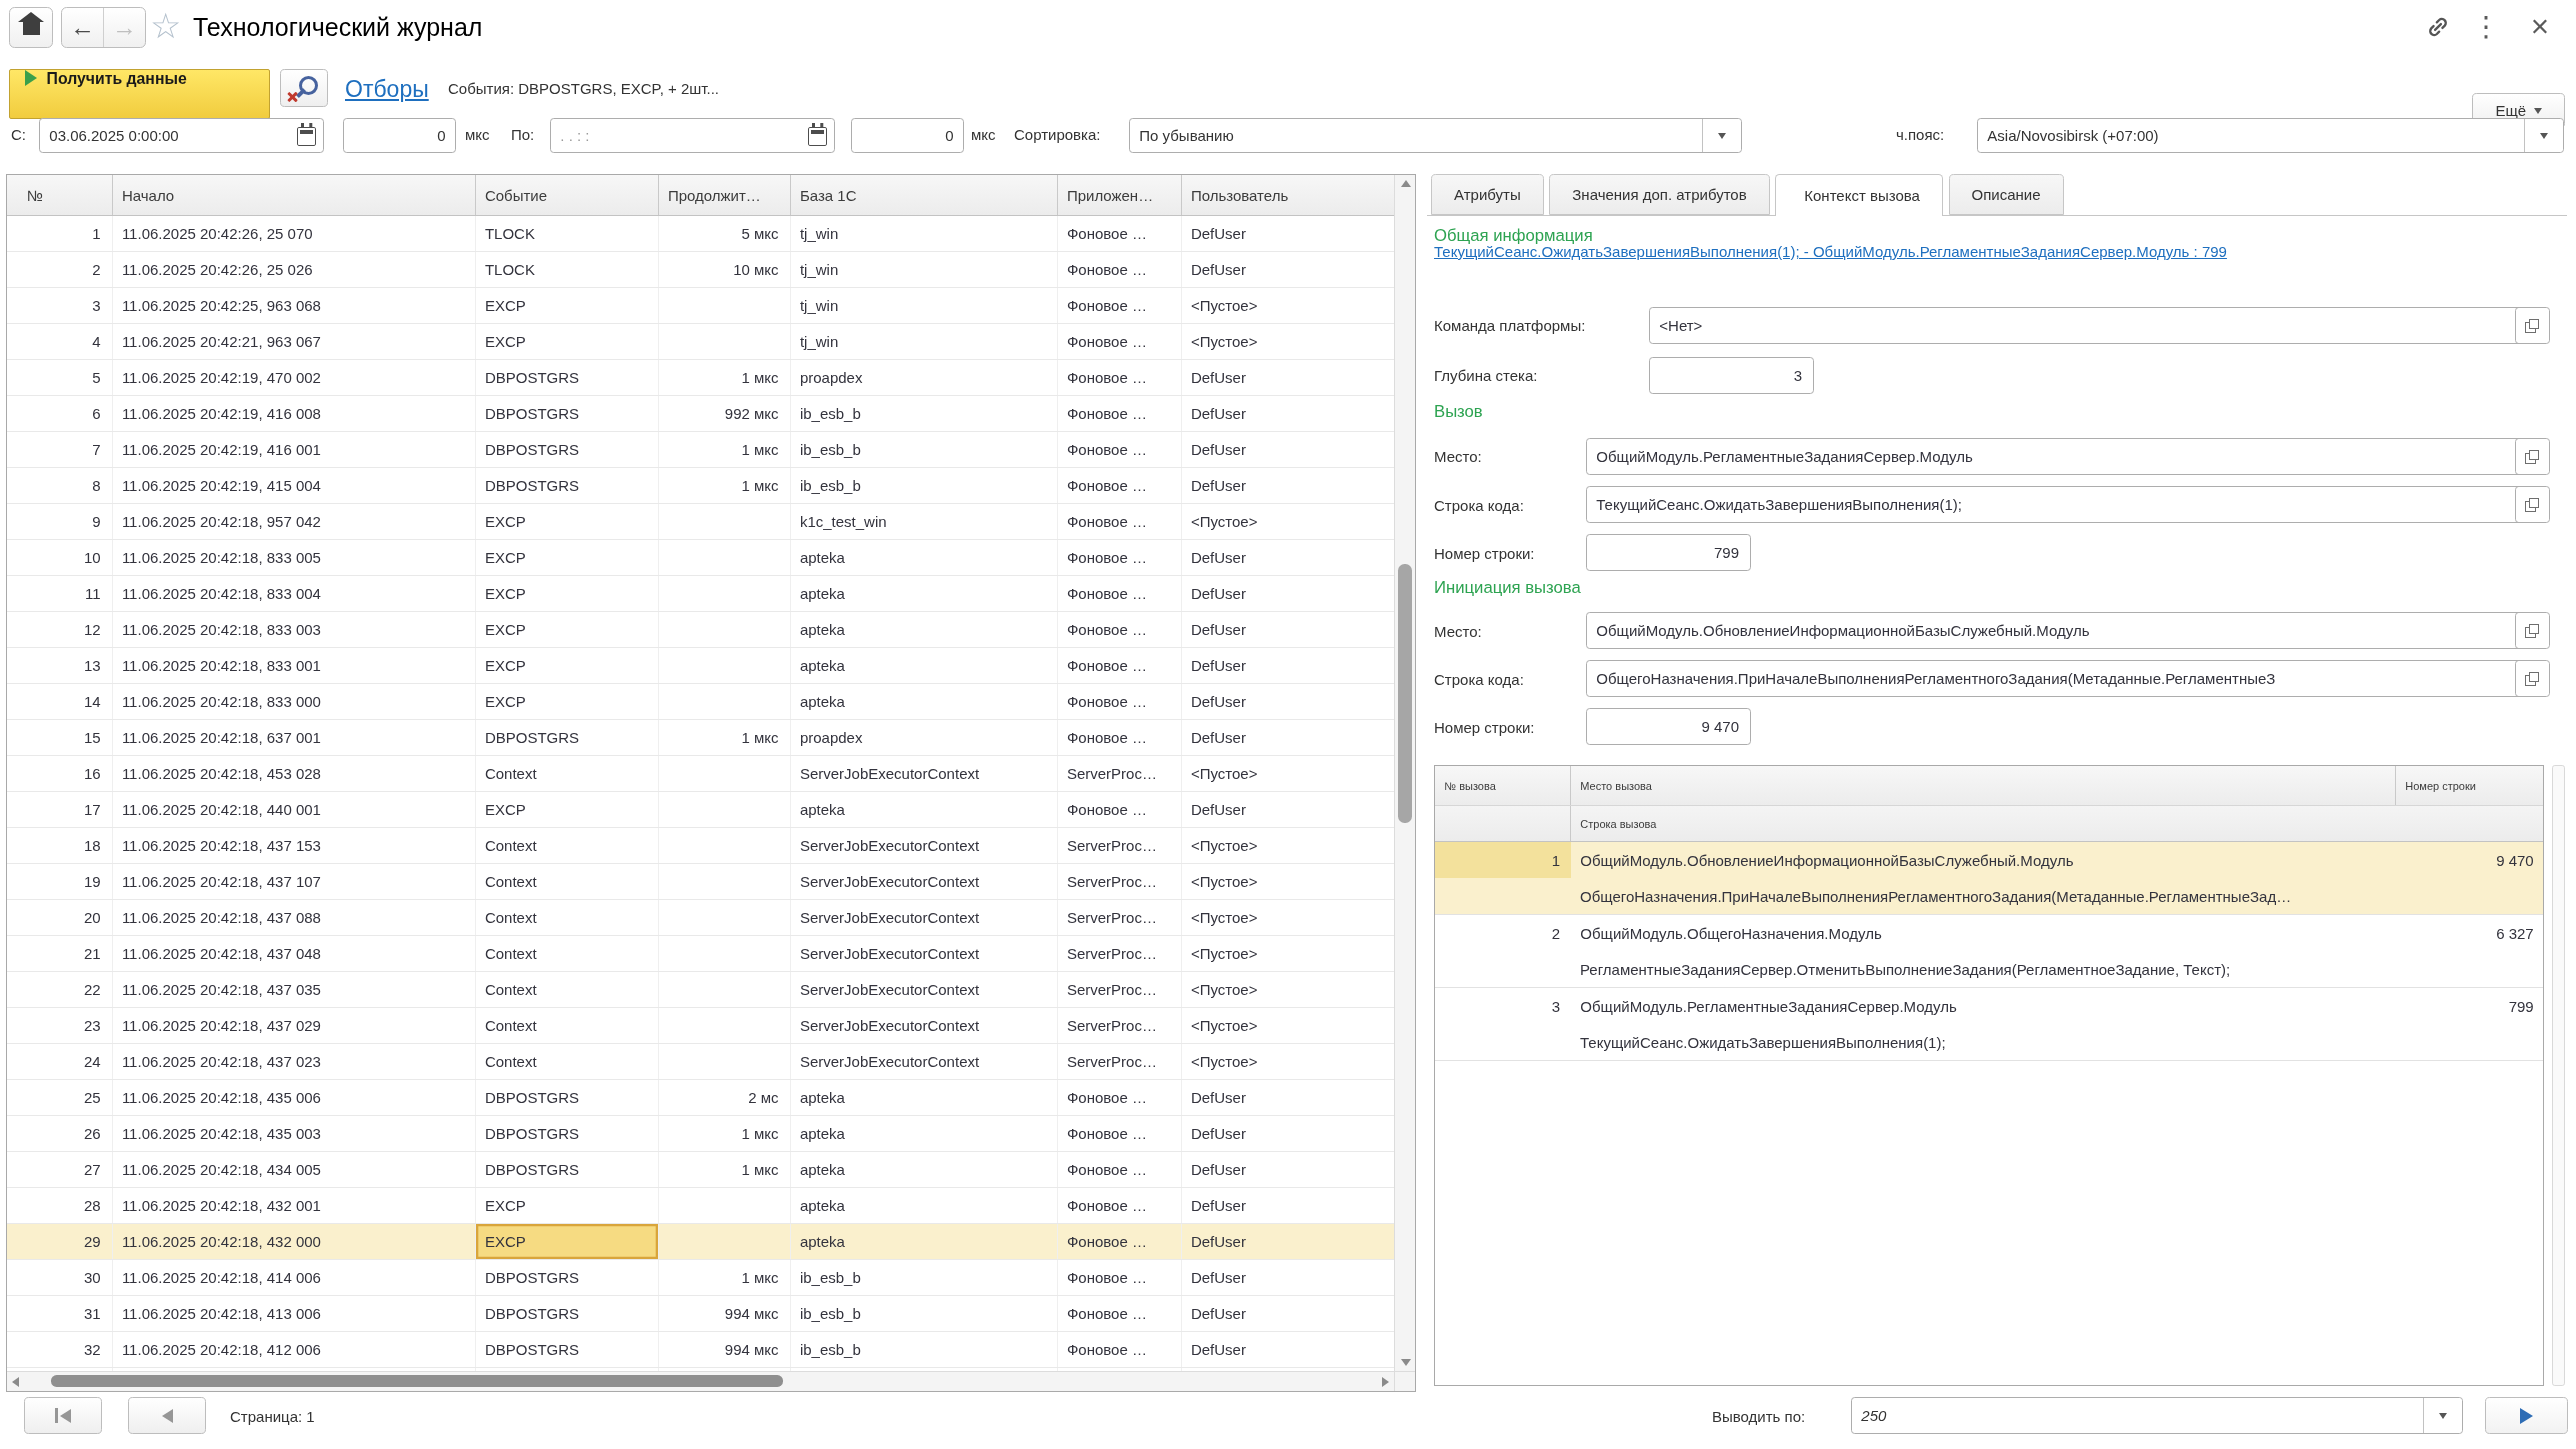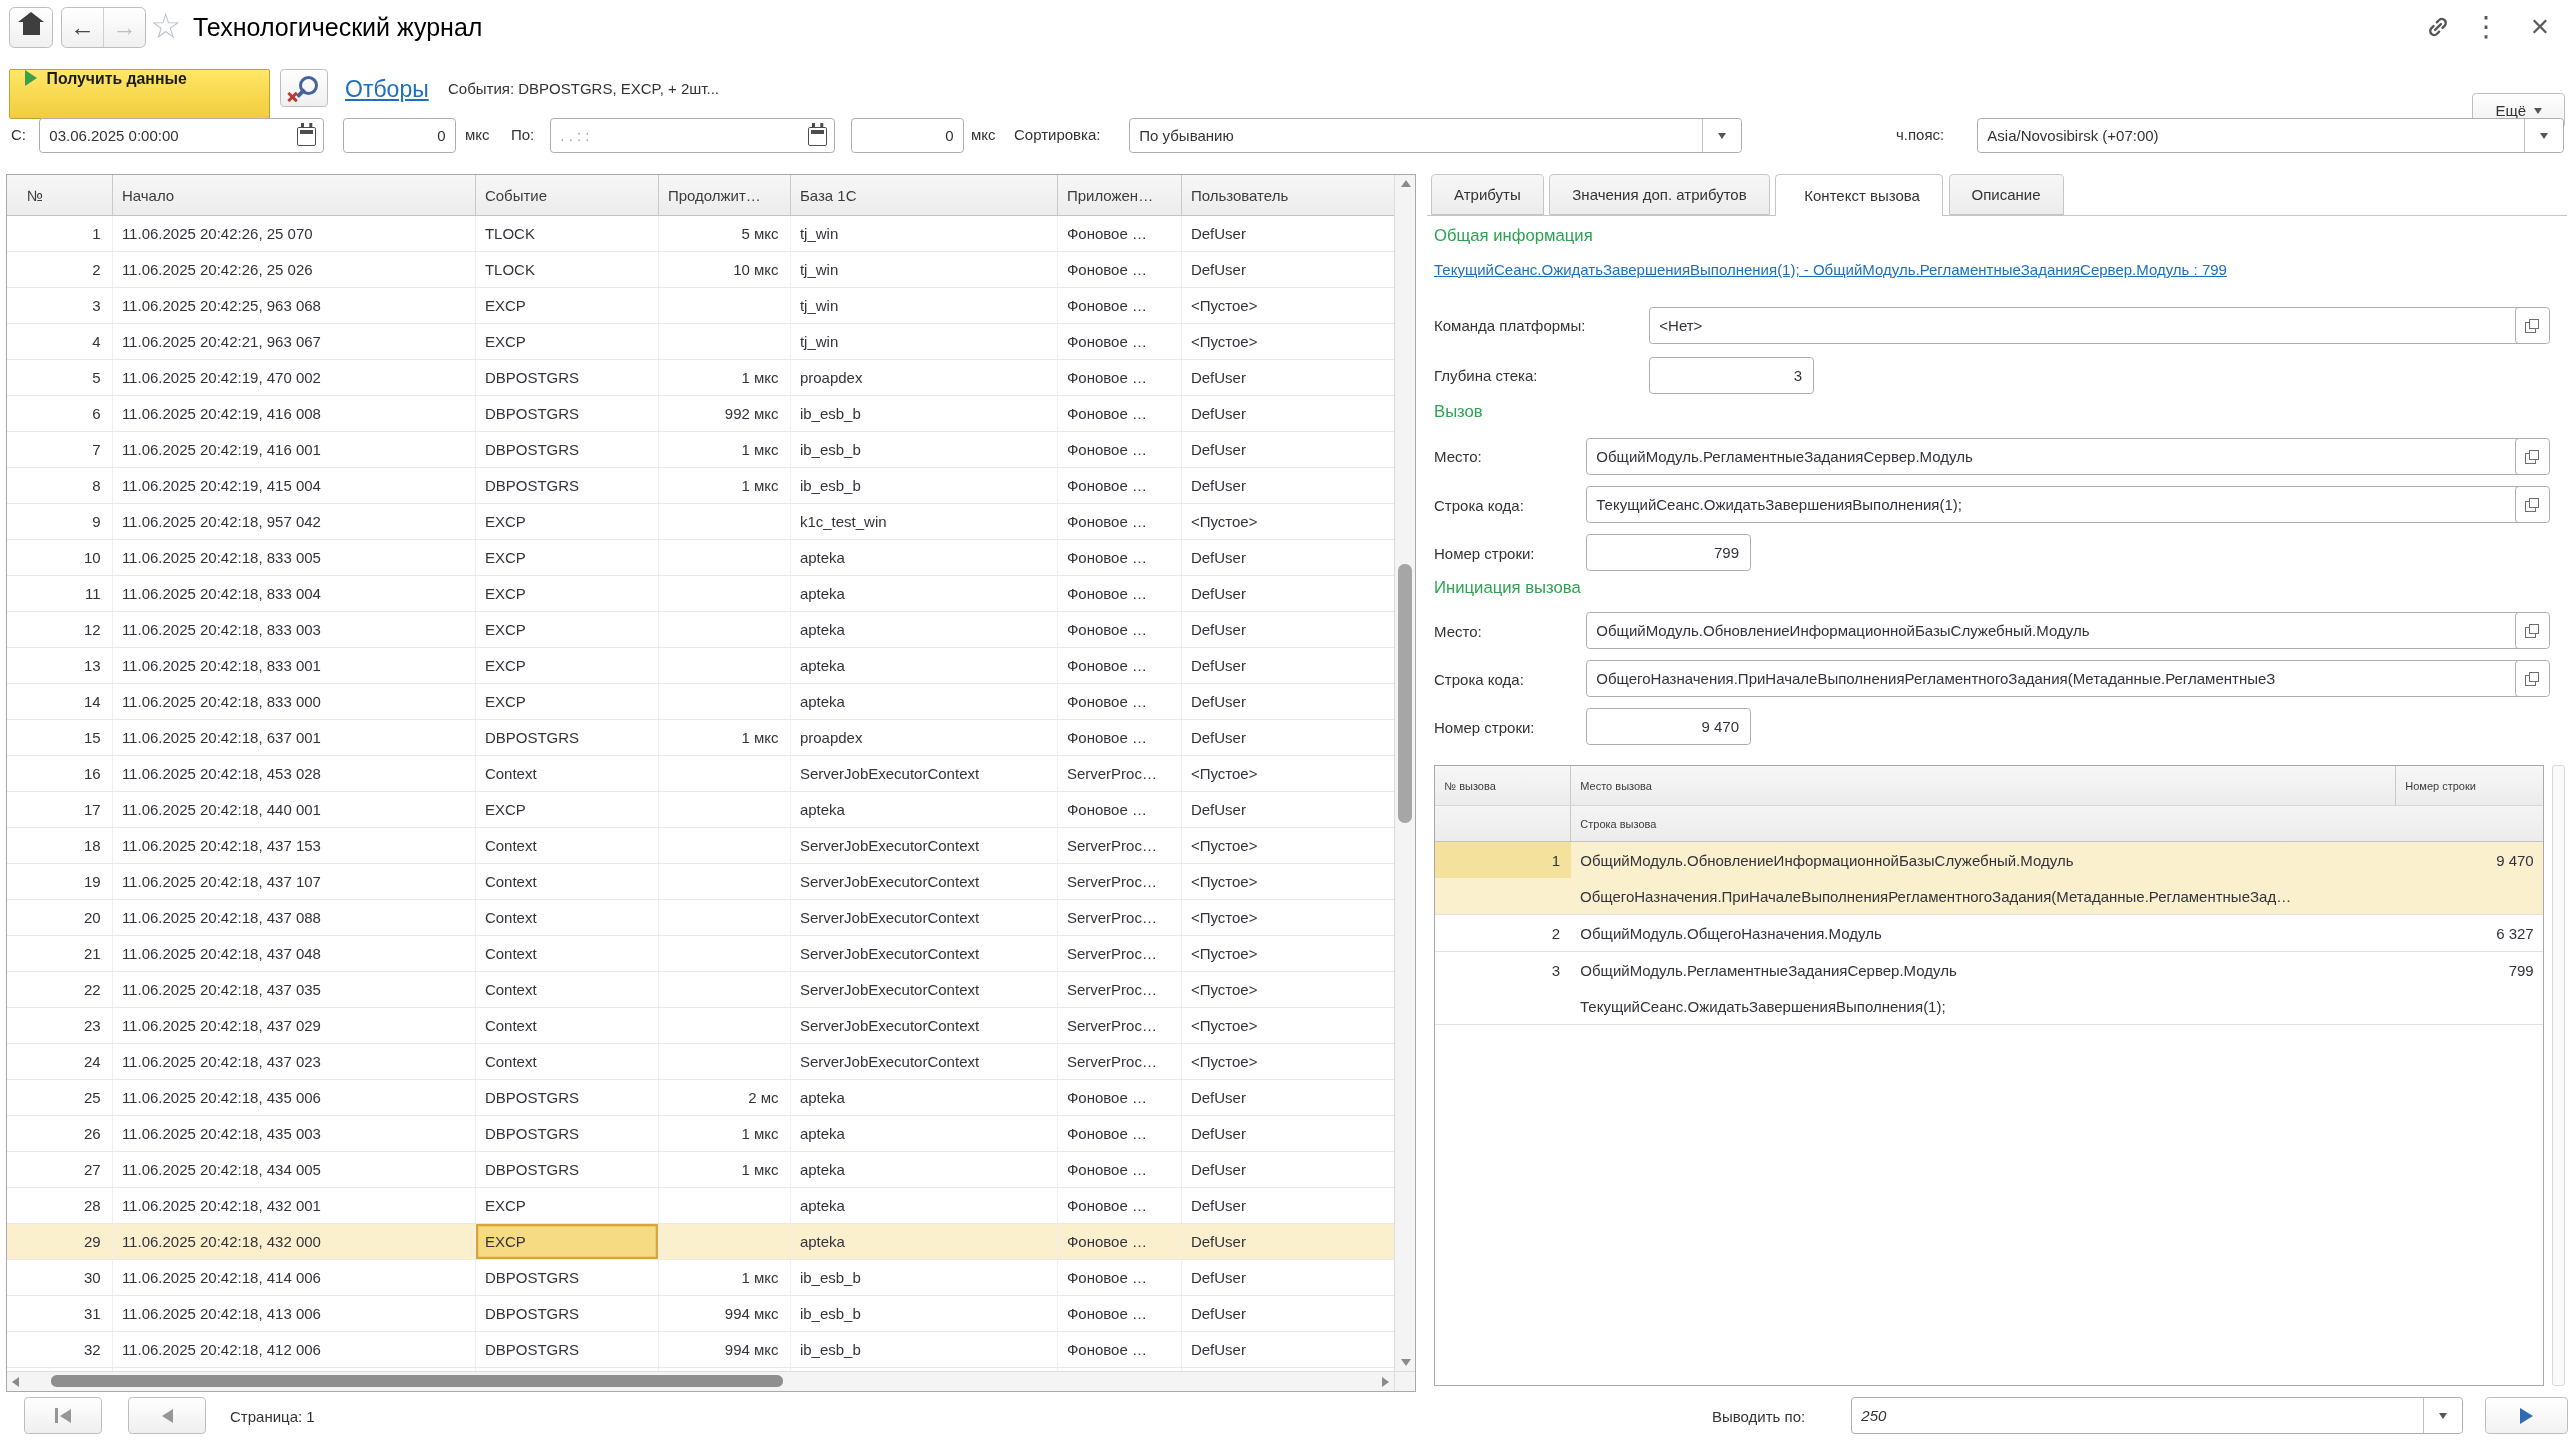--- a/index.html
+++ b/index.html
@@ -507,21 +507,21 @@
 
 <div class="tabline"></div>
 <div class="tabs">
     <div class="tab">Атрибуты</div>
     <div class="tab">Значения доп. атрибутов</div>
     <div class="tab active">Контекст вызова</div>
     <div class="tab">Описание</div>
   </div>
 
 <div class="sec-h" style="top:226px;">Общая информация</div>
-<a class="ctx-link link" style="top:261px;">ТекущийСеанс.ОжидатьЗавершенияВыполнения(1); - ОбщийМодуль.РегламентныеЗаданияСервер.Модуль : 799</a>
+<a class="ctx-link link" style="top:243px;">ТекущийСеанс.ОжидатьЗавершенияВыполнения(1); - ОбщийМодуль.РегламентныеЗаданияСервер.Модуль : 799</a>
 
 <div class="dlabel" style="top:317px;">Команда платформы:</div>
 <div class="dfield" style="left:1649px; top:307px; width:901px;">
   <span>&lt;Нет&gt;</span>
   <span class="copy-btn">
       <span class="copy-ic"></span>
     </span>
 </div>
 
 <div class="dlabel" style="top:367px;">Глубина стека:</div>
@@ -593,20 +593,21 @@
           <div class="cs-c" style="width: 147px; justify-content: flex-end; padding-right: 9.3px;">9 470</div>
         </div>
         <div class="cs-line2">ОбщегоНазначения.ПриНачалеВыполненияРегламентногоЗадания(Метаданные.РегламентныеЗад…</div>
       </div>
       <div class="cs-row">
         <div class="cs-line1">
           <div class="cs-c cs-num" style="width: 136px; justify-content: flex-end; padding-right: 11px;">2</div>
           <div class="cs-c" style="width: 825px; padding-left: 9.3px;">ОбщийМодуль.ОбщегоНазначения.Модуль</div>
           <div class="cs-c" style="width: 147px; justify-content: flex-end; padding-right: 9.3px;">6 327</div>
         </div>
+        <div class="cs-line2">РегламентныеЗаданияСервер.ОтменитьВыполнениеЗадания(РегламентноеЗадание, Текст);</div>
       </div>
       <div class="cs-row">
         <div class="cs-line1">
           <div class="cs-c cs-num" style="width: 136px; justify-content: flex-end; padding-right: 11px;">3</div>
           <div class="cs-c" style="width: 825px; padding-left: 9.3px;">ОбщийМодуль.РегламентныеЗаданияСервер.Модуль</div>
           <div class="cs-c" style="width: 147px; justify-content: flex-end; padding-right: 9.3px;">799</div>
         </div>
         <div class="cs-line2">ТекущийСеанс.ОжидатьЗавершенияВыполнения(1);</div>
       </div>
     </div>

